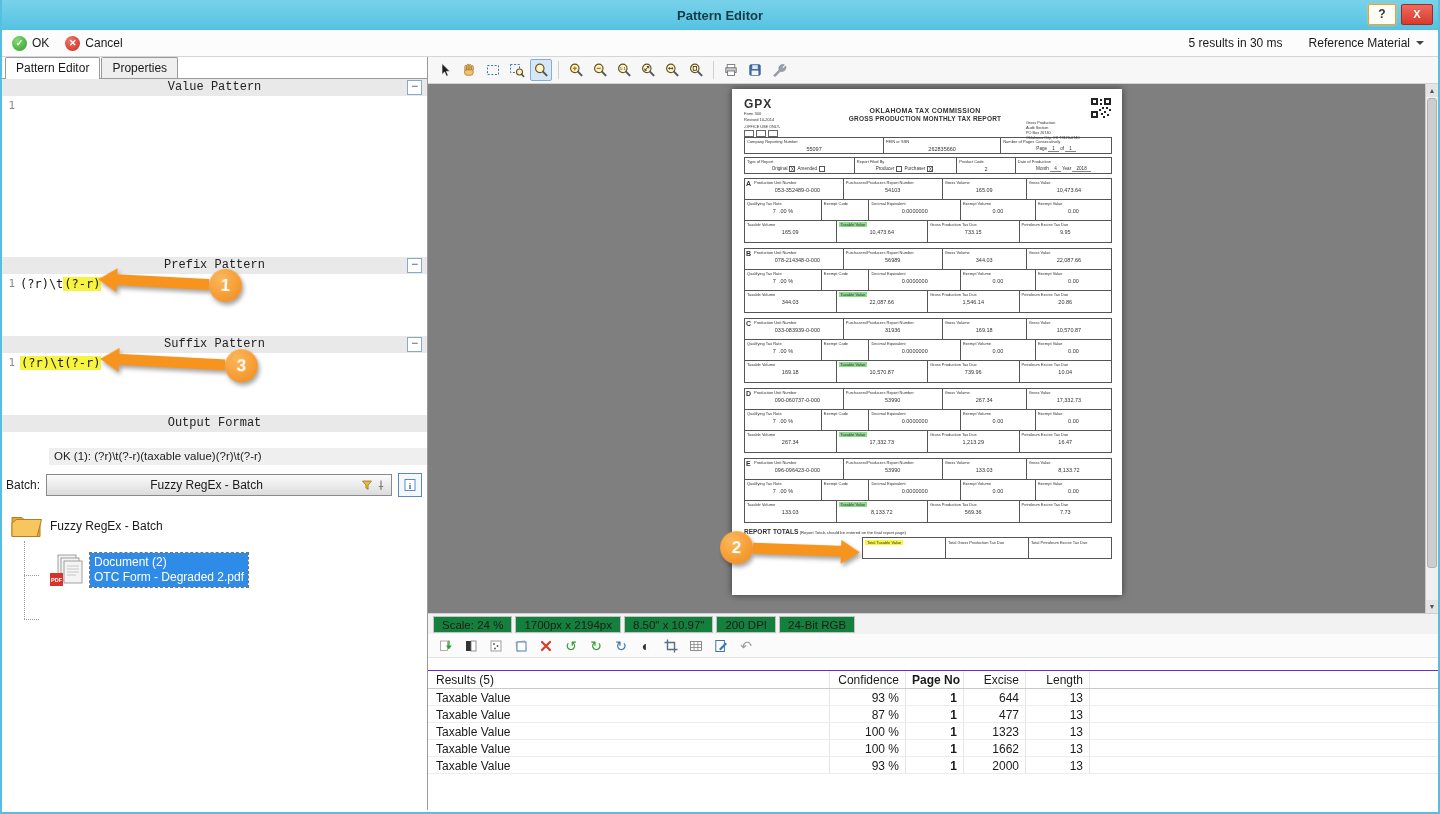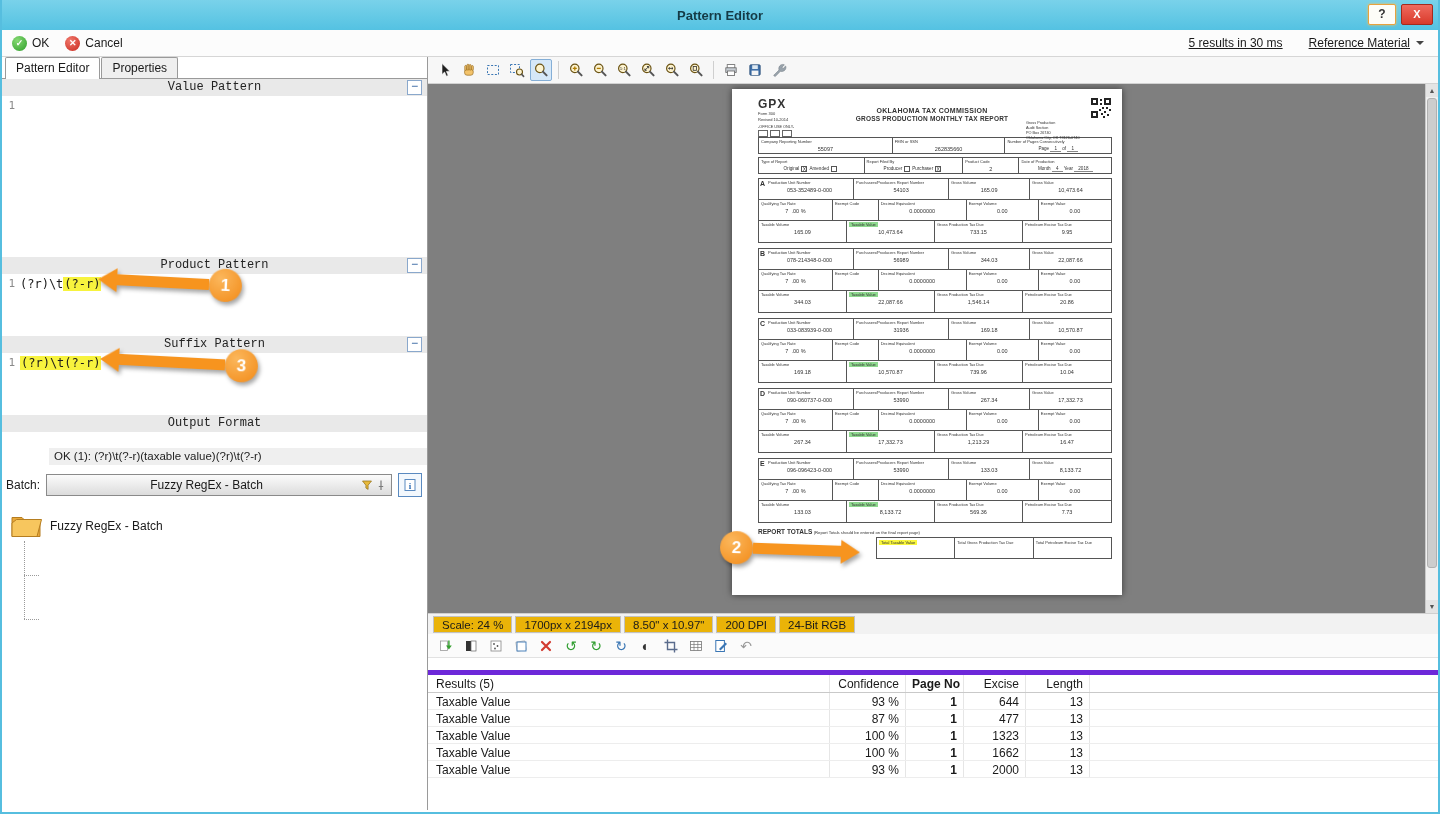--- a/index.html
+++ b/index.html
@@ -11,21 +11,21 @@
   .titlebar-buttons { position:absolute; right:5px; top:4px; display:flex; gap:5px; }
   .btn-help { width:28px; height:21px; background:#fdfdf8; border:1px solid #e8a23d; border-radius:2px; font-weight:bold; font-size:12px; color:#333; text-align:center; line-height:19px; box-shadow:0 0 3px #f3c25a; }
   .btn-close { width:32px; height:21px; background:linear-gradient(#ef6a5e,#d93a2b); border:1px solid #a32a1e; border-radius:2px; color:#fff; font-weight:bold; font-size:11px; text-align:center; line-height:19px; }
 
   
   .main-toolbar { height:27px; border-bottom:1px solid #d6d6d6; background:#fcfcfc; display:flex; align-items:center; padding:0 10px; }
   .tb-btn { display:flex; align-items:center; gap:5px; margin-right:16px; cursor:default; }
   .circle-icon { width:15px; height:15px; border-radius:50%; color:#fff; font-size:9px; line-height:15px; text-align:center; font-weight:bold; }
   .ok-circle { background:radial-gradient(circle at 35% 30%, #86d973, #2e9e2a); }
   .cancel-circle { background:radial-gradient(circle at 35% 30%, #f0776b, #c92a1f); }
-  .tb-right { margin-left:auto; display:flex; align-items:center; gap:26px; padding-right:4px;text-decoration:underline; }
+  .tb-right { margin-left:auto; display:flex; align-items:center; gap:26px; padding-right:4px; }
   .ref-material { display:flex; align-items:center; gap:6px; }
   .caret-down { width:0; height:0; border:4px solid transparent; border-top-color:#444; margin-top:4px; }
 
   
   .content { display:flex; height:753px; }
   .left-panel { width:426px; border-right:1px solid #9a9a9a; background:#fff; display:flex; flex-direction:column; position:relative; }
   .right-panel { flex:1; display:flex; flex-direction:column; background:#fff; position:relative; }
 
   
   .tabbar { height:22px; display:flex; align-items:flex-end; padding-left:3px; border-bottom:1px solid #9a9a9a; background:#fff; }
@@ -78,39 +78,39 @@
   .g-green { color:#2f9e2f; } .g-blue { color:#3a76b4; } .g-gray { color:#999; } .g-dark { color:#333; }
 
   .viewer { flex:1; background:#7f7f7f; position:relative; overflow:hidden; }
   .page { position:absolute; left:50%; transform:translateX(calc(-50% - 6px)); top:5px; width:390px; height:506px; background:#fff; box-shadow:0 0 7px rgba(0,0,0,.55); color:#333; }
   .sb { position:absolute; right:0; top:0; bottom:0; width:13px; background:#f0f0f0; border-left:1px solid #c9c9c9; }
   .sb-arrow { position:absolute; left:0; width:12px; height:13px; font-size:7px; text-align:center; line-height:13px; color:#555; background:#e4e4e4; }
   .sb-up { top:0; } .sb-dn { bottom:0; }
   .sb-thumb { position:absolute; left:1px; top:14px; width:10px; height:470px; background:#cdcdcd; border:1px solid #b0b0b0; border-radius:3px; }
 
   .viewer-status { height:21px; background:#f2f2f2; border-top:1px solid #cfcfcf; display:flex; align-items:center; gap:3px; padding:0 5px; font-size:11.5px; }
-  .status-seg { border:1px solid #c2c2c2; background:#eab308; padding:1px 8px; height:17px; line-height:14px; white-space:nowrap; }
+  .status-seg { border:1px solid #c2c2c2; background:#15803d; padding:1px 8px; height:17px; line-height:14px; white-space:nowrap; }
 
   .edit-toolbar { height:24px; background:#fbfbfb; border-bottom:1px solid #e2e2e2; display:flex; align-items:center; gap:3px; padding:0 7px; }
   .gap-strip { height:12px; background:#fff; }
 
   
-  .results { height:140px; border-top:5px solid #6d28d9; background:#fff; font-size:12px; }
+  .results { height:140px; border-top:1px solid #6d28d9; background:#fff; font-size:12px; }
   .res-header { display:flex; height:18px; border-bottom:1px solid #c9c9c9; }
   .rh, .rc { padding:2px 6px; border-right:1px solid #e6e6e6; overflow:hidden; white-space:nowrap; }
   .cell-name { width:402px; padding-left:8px; }
   .cell-conf { width:76px; text-align:right; }
   .cell-page { width:58px; text-align:right;font-weight:bold; }
   .cell-index { width:62px; text-align:right; }
   .cell-len { width:64px; text-align:right; }
   .cell-fill { flex:1; border-right:none; }
   .res-row { display:flex; height:17px; border-bottom:1px solid #ededed; }
 
   
-  .page { font-size:5px;padding-left:14px; }
+  .page { font-size:5px; }
   .f-head { display:flex; padding:8px 10px 2px 12px; height:48px; }
   .fh-left { width:80px; }
   .fh-logo { font-weight:bold; font-size:12px; letter-spacing:1px; }
   .fh-small { font-size:4px; line-height:5.5px; }
   .fh-office { font-size:3.8px; margin-top:3px; }
   .office-boxes { display:flex; gap:2px; margin-top:1px; }
   .office-boxes span { width:10px; height:7px; border:1px solid #666; display:inline-block; }
   .fh-center { flex:1; text-align:center; padding-top:10px; }
   .fh-title1 { font-size:7px; font-weight:bold; letter-spacing:.3px; }
   .fh-title2 { font-size:6.5px; font-weight:bold; letter-spacing:.2px; margin-top:1px; }
@@ -191,21 +191,21 @@
 
       <div class="sec-header">
         <span>Value Pattern</span>
         <div class="collapse-btn">−</div>
       </div>
       <div class="editor value-editor">
         <div class="gutter">1</div>
       </div>
 
       <div class="sec-header">
-        <span>Product Pattern</span>
+        <span>Prefix Pattern</span>
         <div class="collapse-btn">−</div>
       </div>
       <div class="editor prefix-editor">
         <div class="gutter">1</div>
         <div class="code"><span>(?r)\t</span><mark class="hl">(?-r)</mark></div>
       </div>
 
       <div class="sec-header">
         <span>Suffix Pattern</span>
         <div class="collapse-btn">−</div>
@@ -253,20 +253,41 @@
 
         <div class="tree-root">
           <svg class="ico" width="32" height="26" viewBox="0 0 32 26">
             <path d="M2 4.5 h10 l3 3 h15 v16 h-28 z" fill="#e9a83a" stroke="#b57d20" stroke-width="1"></path>
             <path d="M2 10 l4.5 -3.5 h25 l-4.5 17 h-25 z" fill="#f7c65e" stroke="#b57d20" stroke-width="1"></path>
           </svg>
           <span>Fuzzy RegEx - Batch</span>
         </div>
 
 
+        <div class="tree-item ti-2 selected">
+          <svg class="ico" width="36" height="34" viewBox="0 0 36 34">
+            <g fill="#f4f4f4" stroke="#8a8a8a" stroke-width="0.8">
+              <rect x="10" y="2" width="18" height="22"></rect>
+                <rect x="13" y="5" width="18" height="22"></rect>
+                <rect x="16" y="8" width="18" height="22"></rect>
+            </g>
+            <g stroke="#bdbdbd" stroke-width="0.8">
+                <line x1="19" y1="13" x2="31" y2="13"></line>
+                <line x1="19" y1="16" x2="31" y2="16"></line>
+                <line x1="19" y1="19" x2="31" y2="19"></line>
+                <line x1="19" y1="22" x2="28" y2="22"></line>
+              </g>
+            <rect x="2" y="20" width="13" height="13" fill="#d8332a"></rect>
+            <text x="8.5" y="29" font-size="5.5" fill="#fff" text-anchor="middle" font-family="sans-serif" font-weight="bold">PDF</text>
+          </svg>
+          <div class="doc-label">
+            <span>Document (2)</span>
+            <span>OTC Form - Degraded 2.pdf</span>
+          </div>
+        </div>
       </div>
 
       <div class="callout" style="left:96px; top:209px; width:144px; transform:rotate(3deg);">
         <div class="head-left"></div>
         <div class="shaft"></div>
         <div class="badge">1</div>
       </div>
       <div class="callout" style="left:98px; top:289px; width:158px; transform:rotate(3deg);">
         <div class="head-left"></div>
         <div class="shaft"></div>

